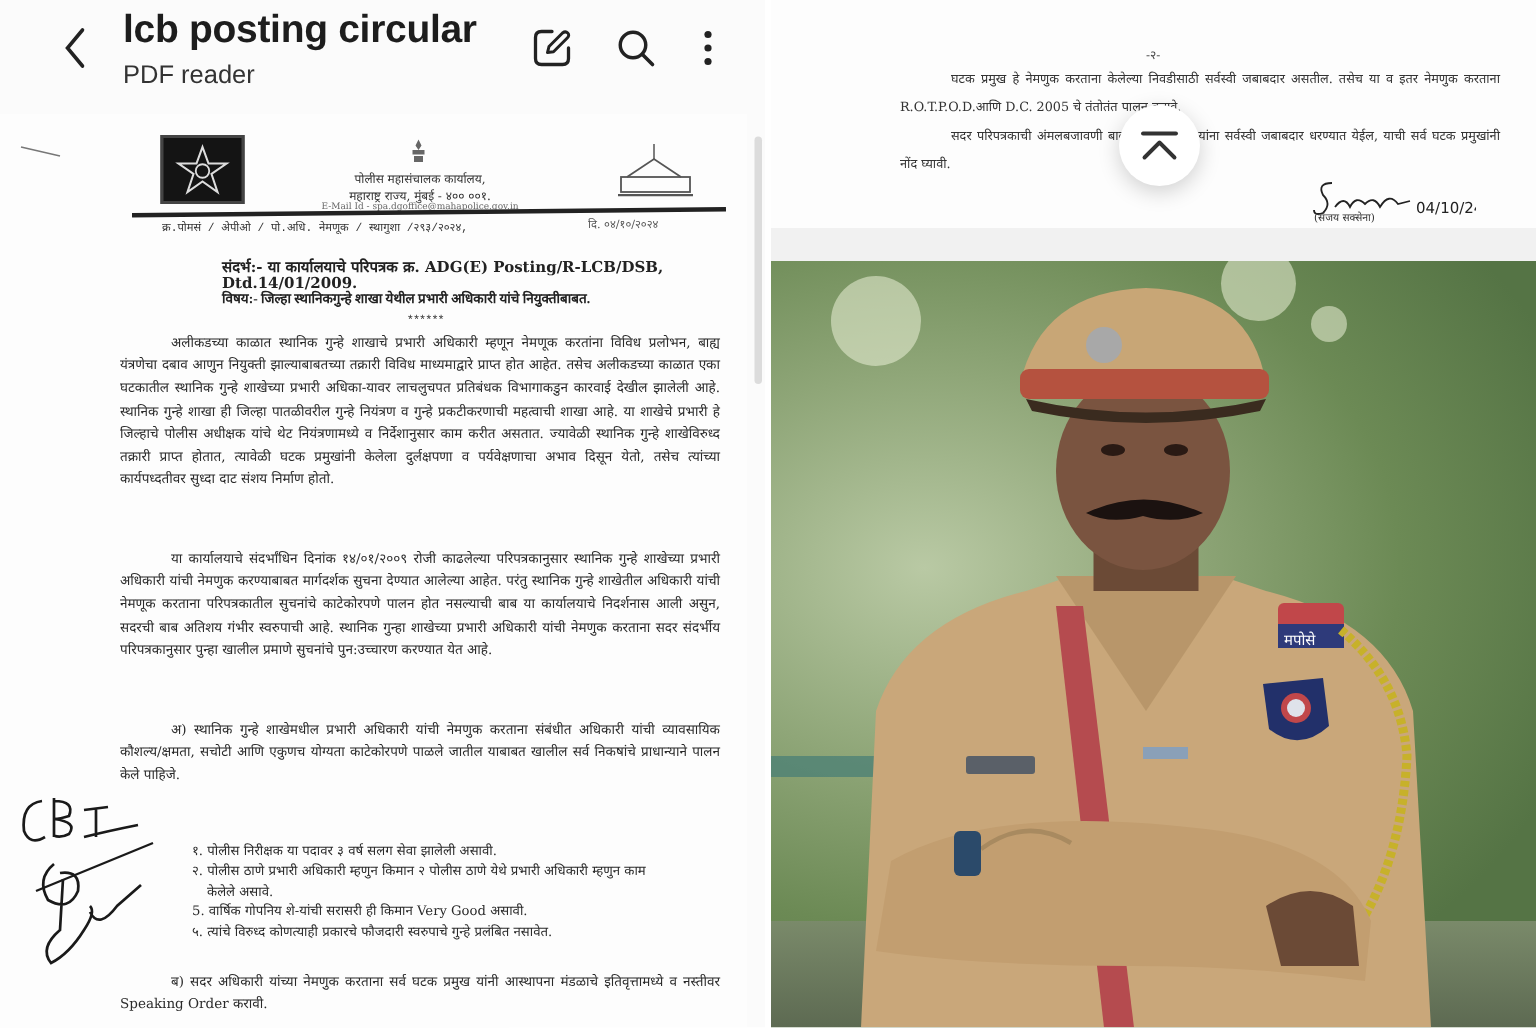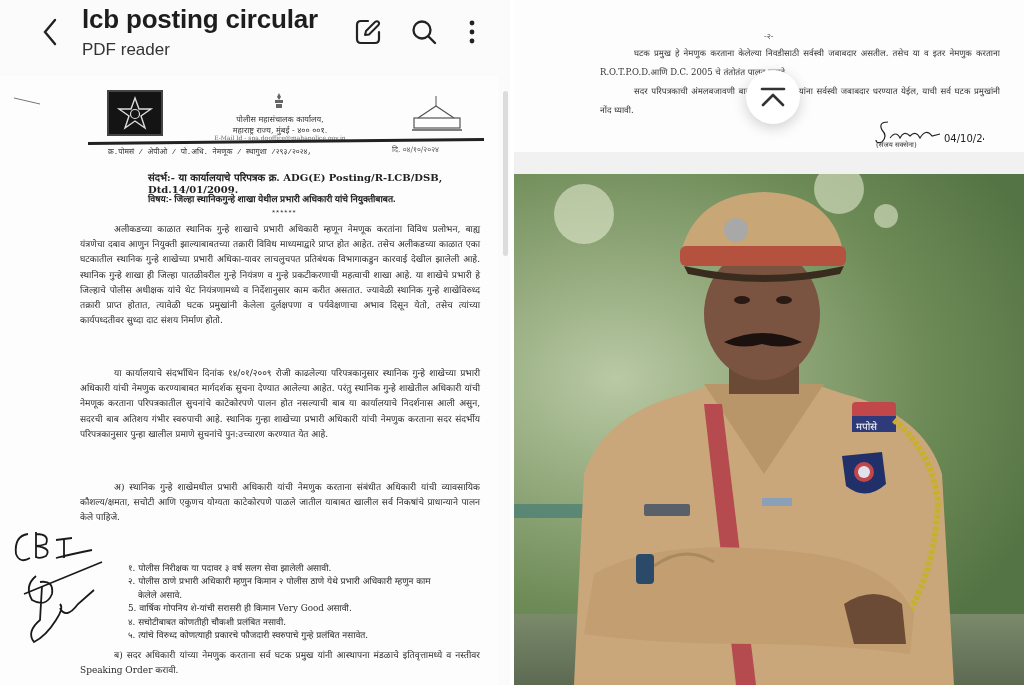--- a/index.html
+++ b/index.html
@@ -22,21 +22,21 @@
   .emblem-center { position: absolute; left: 270px; top: 16px; width: 18px; height: 18px; }
   .building { position: absolute; left: 408px; top: 18px; width: 56px; height: 40px; }
   .hdr-text { position: absolute; left: 200px; width: 160px; text-align: center; font-family: "DejaVu Serif", serif; color: #333; }
   .hdr-l1 { top: 37px; font-size: 8px; }
   .hdr-l2 { top: 48px; font-size: 8px; }
   .hdr-l3 { top: 58px; font-size: 6px; color:#666; }
   .rule { position: absolute; left: 88px; top: 64px; width: 396px; height: 3px; background: #222; transform: rotate(-0.6deg); }
   .refline { position: absolute; left: 88px; top: 70px; font-size: 7.5px; color: #333; font-family: Liberation Mono, monospace; margin-left: 20px; }
   .dateline { position: absolute; left: 392px; top: 68px; font-size: 7.5px; color: #555; font-family: "DejaVu Serif", serif; }
   .sandarbh { position: absolute; left: 148px; top: 94px; font-size: 10px; font-weight: bold; color:#222; font-family: "DejaVu Serif", serif; }
-  .vishay { position: absolute; left: 148px; top: 116px; font-size: 9px; font-weight: bold; color:#222; font-family: Liberation Sans, sans-serif; }
+  .vishay { position: absolute; left: 148px; top: 116px; font-size: 9px; font-weight: bold; color:#222; font-family: Liberation Serif, serif; }
   .stars { position: absolute; left: 272px; top: 132px; font-size: 8px; color:#333; letter-spacing:1px; }
 
   .para { position: absolute; left: 80px; width: 400px; font-size: 9px; line-height: 15.2px; color: #2a2a2a; text-align: justify; font-family: "DejaVu Serif", serif; }
   .para .indent { display:inline-block; width: 34px; }
   .p1 { top: 146px; }
   .p2 { top: 290px; }
   .p3 { top: 404px; }
   .list { position: absolute; left: 128px; top: 470px; width: 360px; font-size: 8.8px; line-height: 13.4px; color:#2a2a2a; font-family: "DejaVu Serif", serif; margin-top: 16px; }
   .list .cont { padding-left: 10px; }
   .list b { font-weight: normal; }
@@ -126,21 +126,20 @@
 
     <div class="para p1"><span class="indent"></span><span>अलीकडच्या काळात स्थानिक गुन्हे शाखाचे प्रभारी अधिकारी म्हणून नेमणूक करतांना विविध प्रलोभन, बाह्य यंत्रणेचा दबाव आणुन नियुक्ती झाल्याबाबतच्या तक्रारी विविध माध्यमाद्वारे प्राप्त होत आहेत. तसेच अलीकडच्या काळात एका घटकातील स्थानिक गुन्हे शाखेच्या प्रभारी अधिका-यावर लाचलुचपत प्रतिबंधक विभागाकडुन कारवाई देखील झालेली आहे. स्थानिक गुन्हे शाखा ही जिल्हा पातळीवरील गुन्हे नियंत्रण व गुन्हे प्रकटीकरणाची महत्वाची शाखा आहे. या शाखेचे प्रभारी हे जिल्हाचे पोलीस अधीक्षक यांचे थेट नियंत्रणामध्ये व निर्देशानुसार काम करीत असतात. ज्यावेळी स्थानिक गुन्हे शाखेविरुध्द तक्रारी प्राप्त होतात, त्यावेळी घटक प्रमुखांनी केलेला दुर्लक्षपणा व पर्यवेक्षणाचा अभाव दिसून येतो, तसेच त्यांच्या कार्यपध्दतीवर सुध्दा दाट संशय निर्माण होतो.</span></div>
     <div class="para p2"><span class="indent"></span><span>या कार्यालयाचे संदर्भांधिन दिनांक १४/०१/२००९ रोजी काढलेल्या परिपत्रकानुसार स्थानिक गुन्हे शाखेच्या प्रभारी अधिकारी यांची नेमणुक करण्याबाबत मार्गदर्शक सुचना देण्यात आलेल्या आहेत. परंतु स्थानिक गुन्हे शाखेतील अधिकारी यांची नेमणूक करताना परिपत्रकातील सुचनांचे काटेकोरपणे पालन होत नसल्याची बाब या कार्यालयाचे निदर्शनास आली असुन, सदरची बाब अतिशय गंभीर स्वरुपाची आहे. स्थानिक गुन्हा शाखेच्या प्रभारी अधिकारी यांची नेमणुक करताना सदर संदर्भीय परिपत्रकानुसार पुन्हा खालील प्रमाणे सुचनांचे पुन:उच्चारण करण्यात येत आहे.</span></div>
     <div class="para p3"><span class="indent"></span><span>अ) स्थानिक गुन्हे शाखेमधील प्रभारी अधिकारी यांची नेमणुक करताना संबंधीत अधिकारी यांची व्यावसायिक कौशल्य/क्षमता, सचोटी आणि एकुणच योग्यता काटेकोरपणे पाळले जातील याबाबत खालील सर्व निकषांचे प्राधान्याने पालन केले पाहिजे.</span></div>
 
     <div class="list">
       <div>१. पोलीस निरीक्षक या पदावर ३ वर्ष सलग सेवा झालेली असावी.</div>
       <div>२. पोलीस ठाणे प्रभारी अधिकारी म्हणुन किमान २ पोलीस ठाणे येथे प्रभारी अधिकारी म्हणुन काम</div>
       <div class="cont">केलेले असावे.</div>
       <div><span>5. वार्षिक गोपनिय शे-यांची सरासरी ही किमान</span> <b>Very Good</b> <span>असावी.</span></div>
-      <div>४. सचोटीबाबत कोणतीही चौकशी प्रलंबित नसावी.</div>
       <div>५. त्यांचे विरुध्द कोणत्याही प्रकारचे फौजदारी स्वरुपाचे गुन्हे प्रलंबित नसावेत.</div>
     </div>
     <div class="para p4"><span class="indent"></span><span>ब) सदर अधिकारी यांच्या नेमणुक करताना सर्व घटक प्रमुख यांनी आस्थापना मंडळाचे इतिवृत्तामध्ये व नस्तीवर Speaking Order करावी.</span></div>
 
     <svg class="hand" viewBox="0 0 100 130">
       <path d="M22 10 Q8 12 10 30 Q14 40 24 34" stroke="#1a1a1a" stroke-width="1.8" fill="none"></path>
       <path d="M30 8 L30 34 M30 10 Q44 10 40 20 Q34 22 30 22 Q46 24 40 32 Q34 35 30 33" stroke="#1a1a1a" stroke-width="1.8" fill="none"></path>
       <path d="M50 16 L66 14 M58 15 L58 34 M50 34 Q66 30 86 26" stroke="#1a1a1a" stroke-width="1.8" fill="none"></path>
       <path d="M18 70 L96 38" stroke="#1a1a1a" stroke-width="1.6" fill="none"></path>
       <path d="M30 52 Q18 62 26 76 Q40 84 46 70 Q48 56 34 58 M36 62 L34 96 Q20 108 28 118 Q40 112 50 96 Q58 84 54 80 M54 84 Q60 96 72 80 L88 66" stroke="#1a1a1a" stroke-width="1.8" fill="none"></path>

